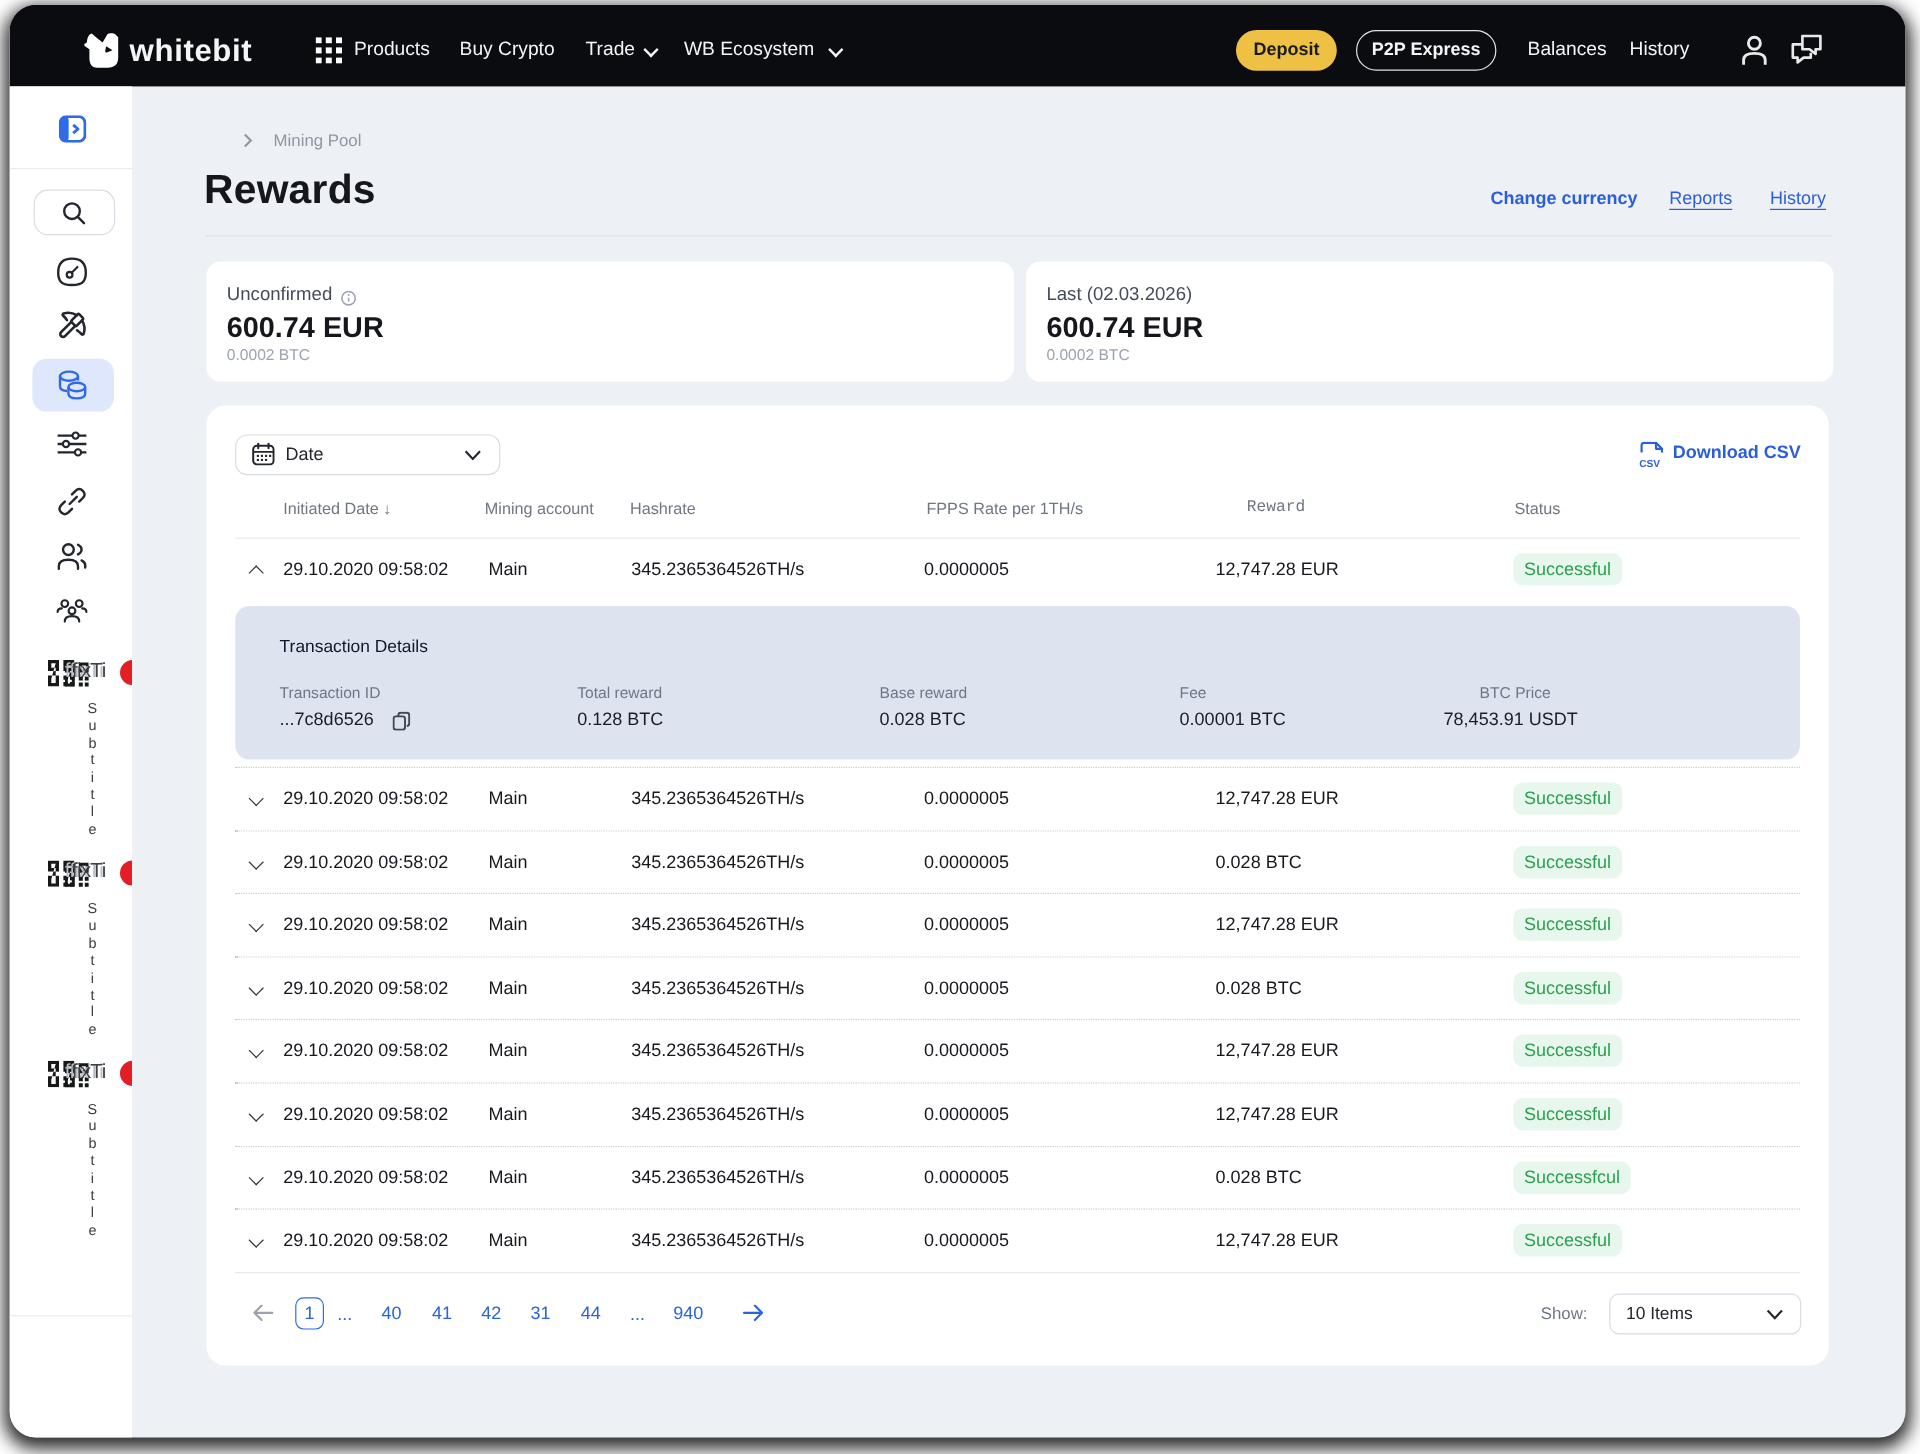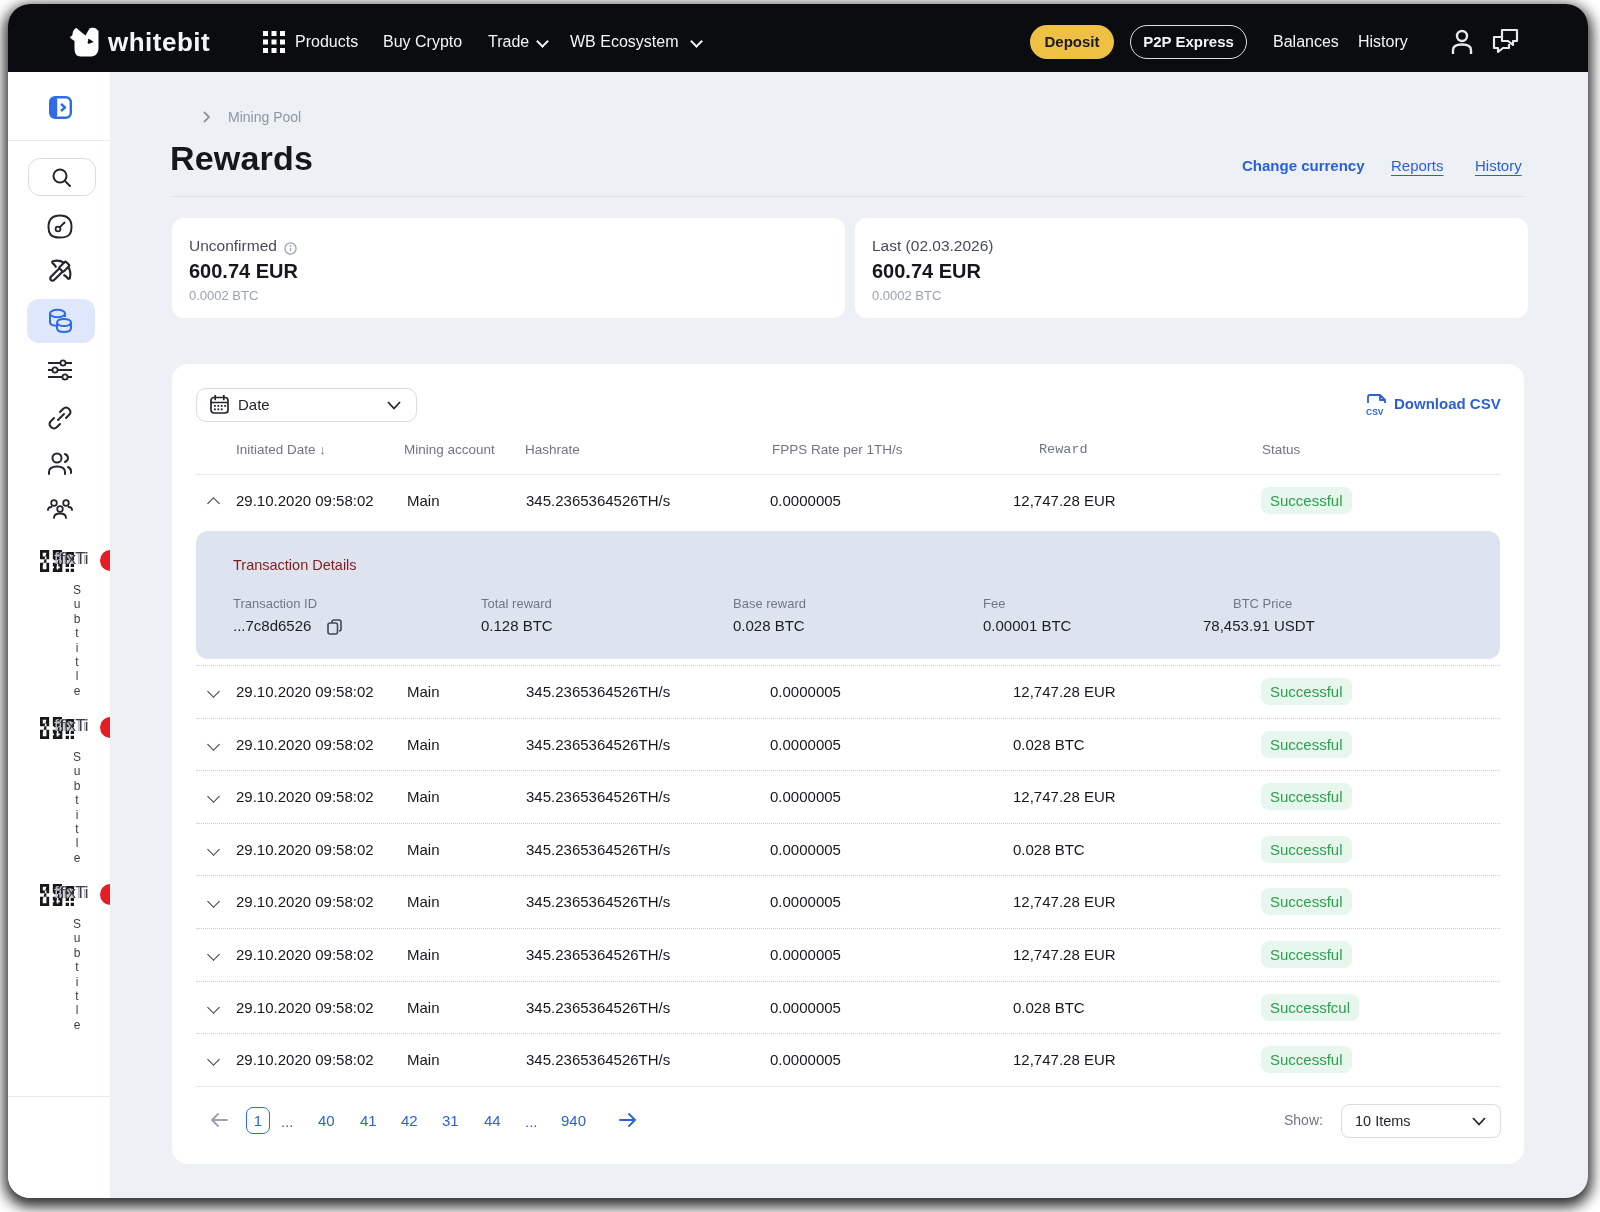--- a/index.html
+++ b/index.html
@@ -31,37 +31,37 @@
 .qr2 { left:46px; top:2px; }
 
 
 .crumb { position:absolute; left:228px; top:109px; font-size:14px; color:#8e96a3; }
 .h1 { position:absolute; left:170px; top:139px; font-size:34px; font-weight:700; color:#15171c; letter-spacing:0.2px; }
 .toplink { position:absolute; top:157px; font-size:15px; color:#2b5fd9; }
 .hr { position:absolute; height:1px; background:#dfe3e9; }
 
 .card { position:absolute; top:218px; width:673px; height:100px; background:#fff; border-radius:12px; }
 .card .lbl { position:absolute; left:17px; top:19px; font-size:15.5px; color:#454c59; }
-.card .val { position:absolute; left:17px; top:42px; font-size:20px; font-weight:700; color:#15171c; }
+.card .val { position:absolute; left:17px; top:42px; font-size:24px; font-weight:700; color:#15171c; }
 .card .sub { position:absolute; left:17px; top:70px; font-size:13px; color:#9aa3b0; }
 
-.tablecard { position:absolute; left:172px; top:338px; width:1352px; height:800px; background:#fff; border-radius:16px;margin-top:26px; }
+.tablecard { position:absolute; left:172px; top:338px; width:1352px; height:800px; background:#fff; border-radius:16px; }
 
 .dateselect { position:absolute; left:24px; top:24px; width:221px; height:34px; border:1px solid #d8dce3; border-radius:10px; }
 .dl-csv { position:absolute; left:1222px; top:31px; font-size:15px; font-weight:700; color:#2b5fd9; }
 
 .th { position:absolute; top:78px; font-size:13.5px; color:#6f7683; }
 .row { position:absolute; left:24px; width:1304px; height:53px; }
 .cell { position:absolute; top:0; height:53px; line-height:53px; font-size:15px; color:#16181d; white-space:nowrap; }
 .dot { position:absolute; left:24px; width:1304px; height:0; border-top:1px dotted #c7cdd6; }
 .badge { position:absolute; left:1065px; top:13px; height:27px; padding:0 9px; background:#e8f7ed; border-radius:8px; color:#2ba04f; font-size:15px; line-height:27px; }
 .chevd { position:absolute; left:13px; top:22px; width:9px; height:9px; border-right:1.8px solid #30343b; border-bottom:1.8px solid #30343b; transform:rotate(45deg); }
 
 .txpanel { position:absolute; left:24px; top:167px; width:1304px; height:128px; background:#dee4ef; border-radius:12px; }
-.txpanel .title { position:absolute; left:37px; top:26px; font-size:14.5px; color:#7f1d1d; }
+.txpanel .title { position:absolute; left:37px; top:26px; font-size:14.5px; color:#0f172a; }
 .txlbl { position:absolute; top:65px; font-size:13px; color:#6f7787; }
 .txval { position:absolute; top:86px; font-size:15px; color:#1a1d24; }
 
 .pag { position:absolute; font-size:15px; color:#2b62dd; }
 .pgbox { position:absolute; left:74px; top:743px; width:24px; height:27px; border:1.5px solid #2f6ae8; border-radius:7px; color:#2b62dd; font-size:15px; text-align:center; line-height:25px; }
 .showsel { position:absolute; left:1169px; top:740px; width:160px; height:34px; border:1px solid #d8dce3; border-radius:8px; }
 </style>
 </head>
 <body>
 <div class="window">

